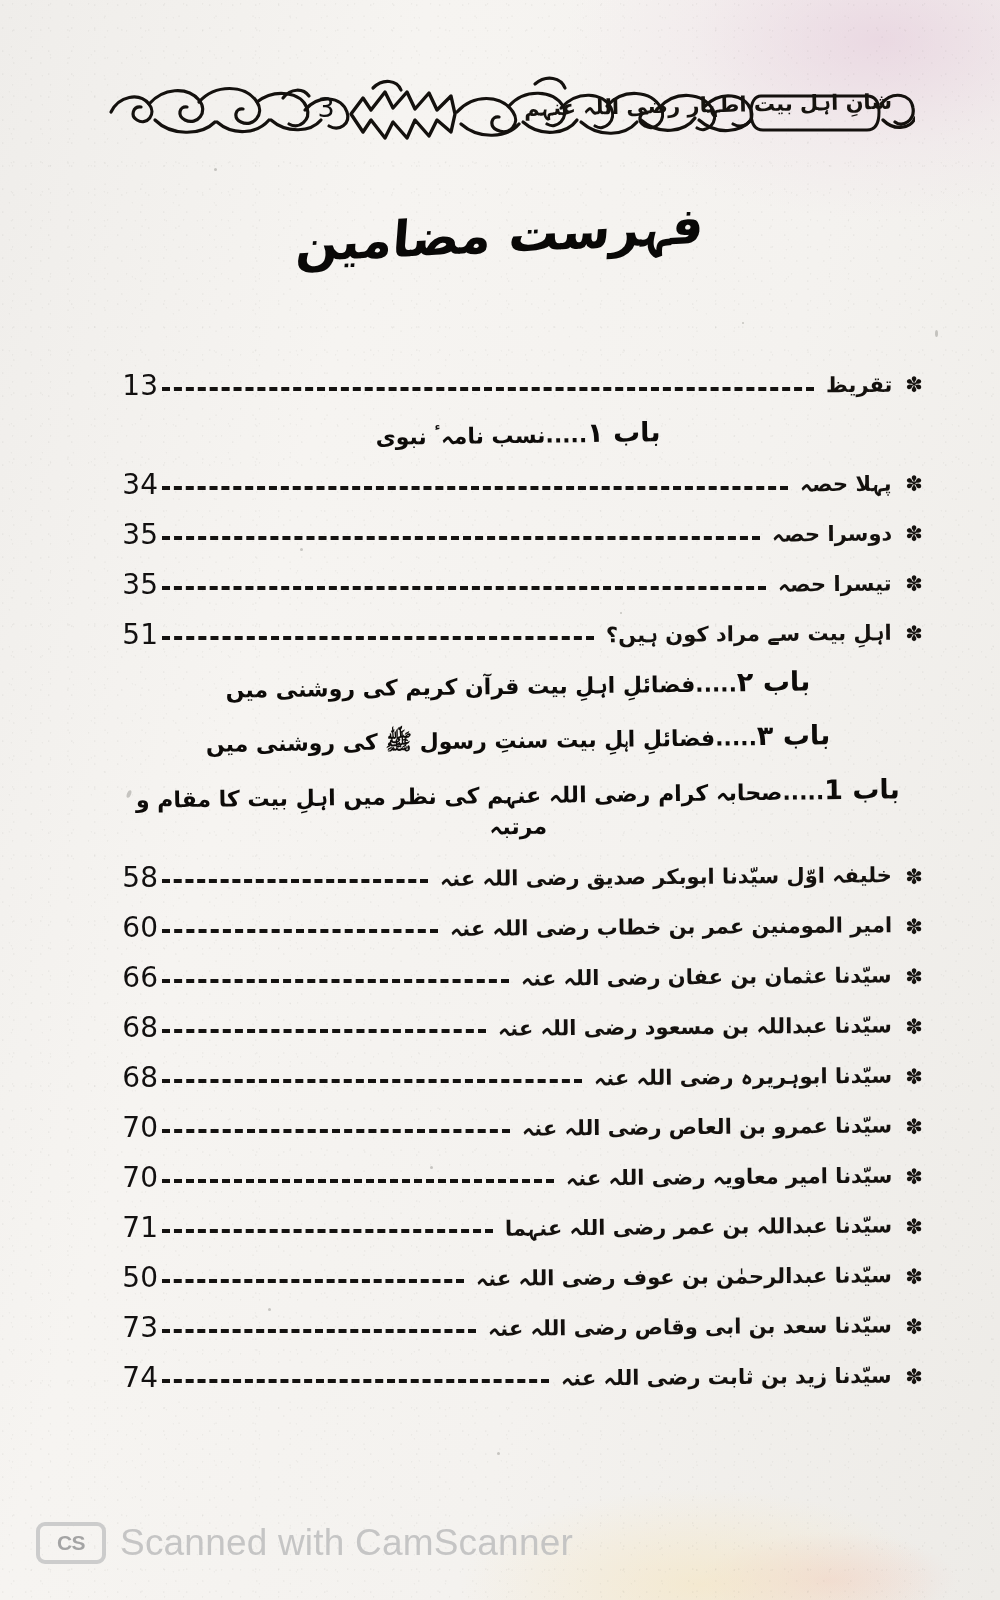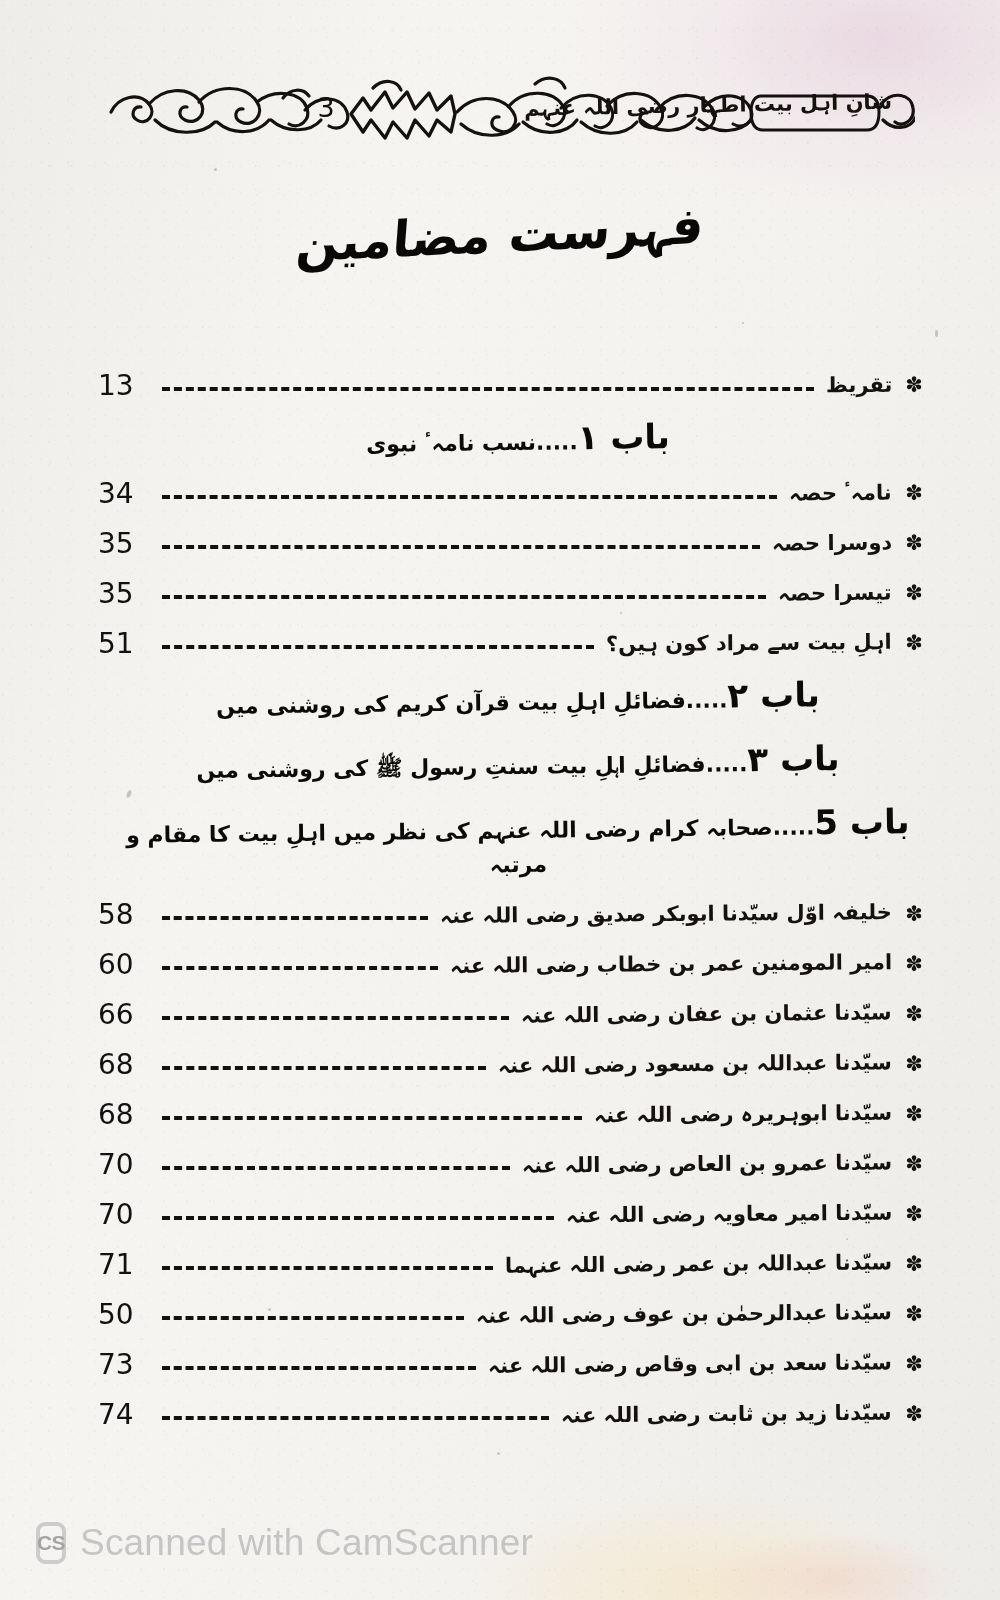--- a/index.html
+++ b/index.html
@@ -141,63 +141,63 @@
     flex: 1 1 auto;
     height: 1px;
     margin: 0 4px;
     border-bottom: 4px dashed #141210;
     position: relative;
     top: 3px;
   }
   .entry-page {
     flex: 0 0 auto;
     width: 60px;
-    text-align: left;
+    text-align: right;
     font-family: "DejaVu Sans", sans-serif;
     font-size: 28px;
     font-weight: 500;
     color: #121010;
     direction: ltr;
   }
 
   
   .chapter {
     direction: rtl;
     text-align: center;
     font-family: "DejaVu Sans", sans-serif;
     color: #0d0b09;
     margin: 14px 0 18px 0;
     padding-left: 8px;
     white-space: nowrap;
     letter-spacing: -0.5px;
     transform: rotate(-0.7deg);
   }
   .chapter .ch-label {
-    font-size: 34px;
+    font-size: 27px;
     font-weight: 700;
   }
   .chapter .ch-text {
     font-size: 22px;
     font-weight: 600;
   }
   .chapter.two-line { white-space: normal; line-height: 1.35; }
 
   
   .watermark {
     position: absolute;
     left: 36px;
     bottom: 36px;
     display: flex;
     align-items: center;
     gap: 14px;
     direction: ltr;
     opacity: 0.92;
   }
   .cs-logo {
-    width: 30px;
+    width: 70px;
     height: 42px;
     border-radius: 9px;
     border: 4px solid #c9c9c9;
     display: flex;
     align-items: center;
     justify-content: center;
     font-family: "Liberation Sans", sans-serif;
     font-size: 21px;
     font-weight: 700;
     color: #9e9e9e;
@@ -278,21 +278,21 @@
   <div class="contents">
       <div class="entry">
         <span class="flower">✽</span>
         <span class="entry-title">تقریظ</span>
         <span class="leader"></span>
         <span class="entry-page">13</span>
       </div>
       <div class="chapter"><span class="ch-label">باب ١</span><span class="ch-text">.....نسب نامہٴ نبوی</span></div>
       <div class="entry">
         <span class="flower">✽</span>
-        <span class="entry-title">نامہٴ حصہ</span>
+        <span class="entry-title">پہلا حصہ</span>
         <span class="leader"></span>
         <span class="entry-page">34</span>
       </div>
       <div class="entry">
         <span class="flower">✽</span>
         <span class="entry-title">دوسرا حصہ</span>
         <span class="leader"></span>
         <span class="entry-page">35</span>
       </div>
       <div class="entry">
@@ -302,21 +302,21 @@
         <span class="entry-page">35</span>
       </div>
       <div class="entry">
         <span class="flower">✽</span>
         <span class="entry-title">اہلِ بیت سے مراد کون ہیں؟</span>
         <span class="leader"></span>
         <span class="entry-page">51</span>
       </div>
       <div class="chapter two-line"><span class="ch-label">باب ٢</span><span class="ch-text">.....فضائلِ اہلِ بیت قرآن کریم کی روشنی میں</span></div>
       <div class="chapter two-line"><span class="ch-label">باب ٣</span><span class="ch-text">.....فضائلِ اہلِ بیت سنتِ رسول ﷺ کی روشنی میں</span></div>
-      <div class="chapter two-line"><span class="ch-label">باب 5</span><span class="ch-text">.....صحابہ کرام رضی اللہ عنہم کی نظر میں اہلِ بیت کا مقام و مرتبہ</span></div>
+      <div class="chapter two-line"><span class="ch-label">باب 1</span><span class="ch-text">.....صحابہ کرام رضی اللہ عنہم کی نظر میں اہلِ بیت کا مقام و مرتبہ</span></div>
       <div class="entry">
         <span class="flower">✽</span>
         <span class="entry-title">خلیفہ اوّل سیّدنا ابوبکر صدیق رضی اللہ عنہ</span>
         <span class="leader"></span>
         <span class="entry-page">58</span>
       </div>
       <div class="entry">
         <span class="flower">✽</span>
         <span class="entry-title">امیر المومنین عمر بن خطاب رضی اللہ عنہ</span>
         <span class="leader"></span>

